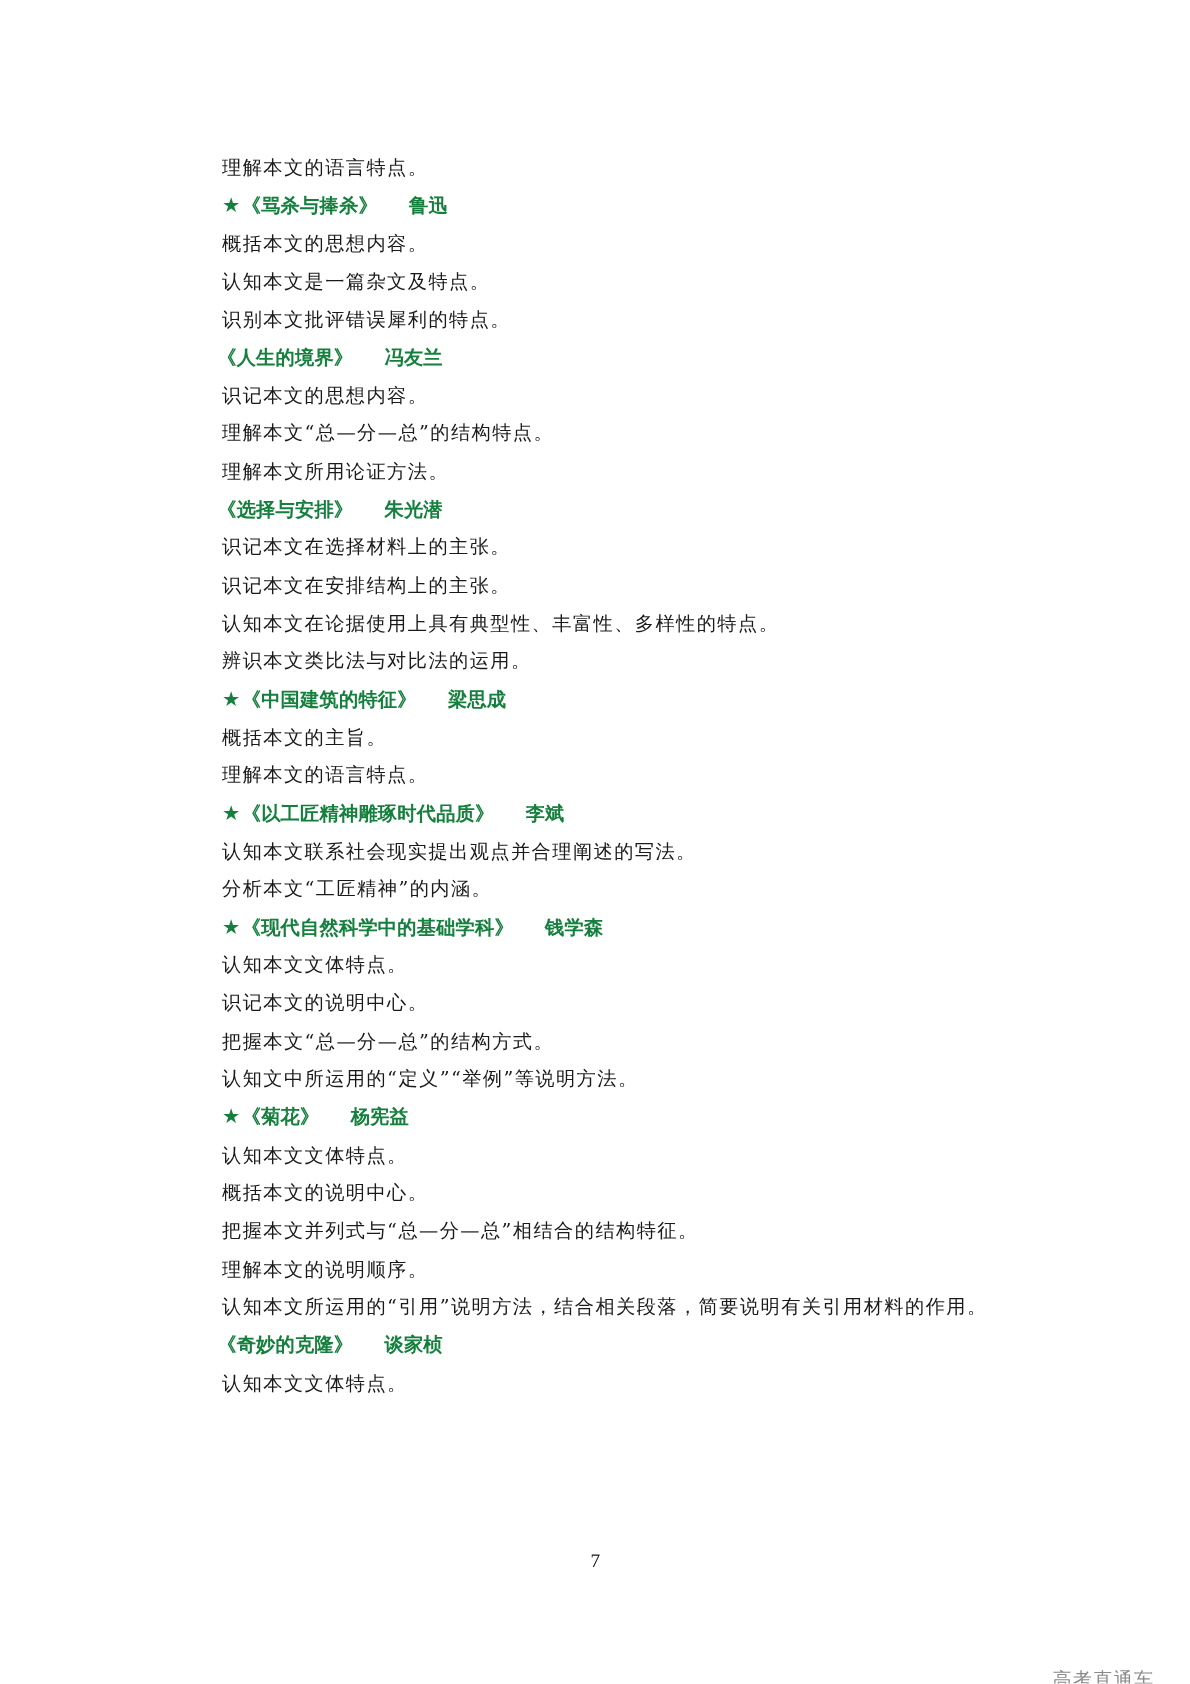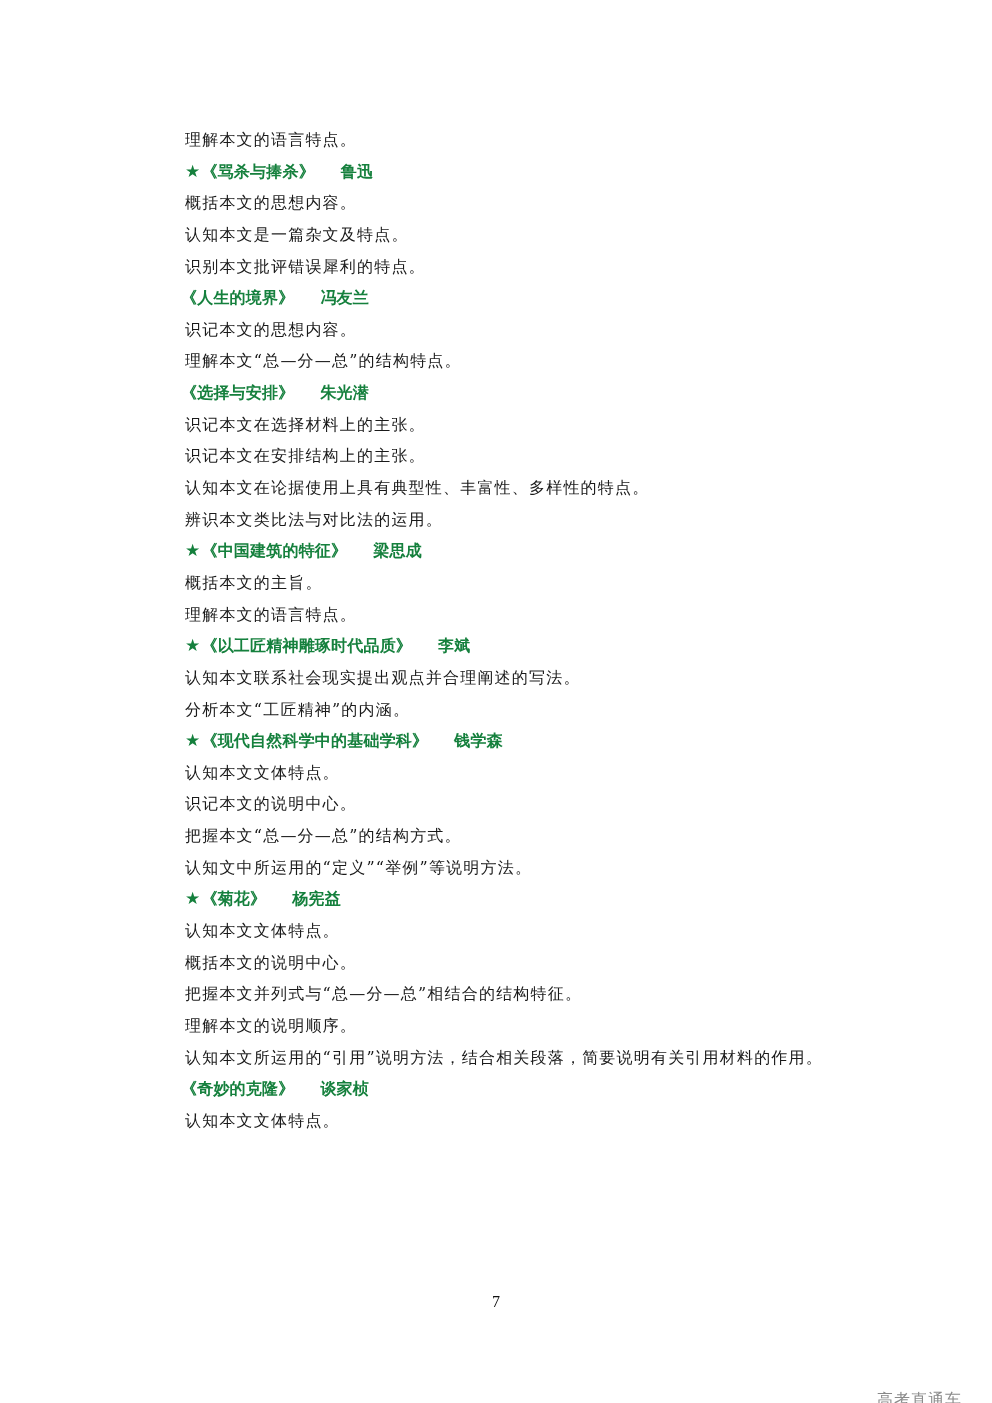--- a/index.html
+++ b/index.html
@@ -76,20 +76,21 @@
   </div>
   <div class="line">概括本文的思想内容。</div>
   <div class="line">认知本文是一篇杂文及特点。</div>
   <div class="line">识别本文批评错误犀利的特点。</div>
 
   <div class="line heading no-star">
     <span>《人生的境界》</span><span class="author">冯友兰</span>
   </div>
   <div class="line">识记本文的思想内容。</div>
   <div class="line">理解本文“总—分—总”的结构特点。</div>
+  <div class="line">理解本文所用论证方法。</div>
 
   <div class="line heading no-star">
     <span>《选择与安排》</span><span class="author">朱光潜</span>
   </div>
   <div class="line">识记本文在选择材料上的主张。</div>
   <div class="line">识记本文在安排结构上的主张。</div>
   <div class="line">认知本文在论据使用上具有典型性、丰富性、多样性的特点。</div>
   <div class="line">辨识本文类比法与对比法的运用。</div>
 
   <div class="line heading">

